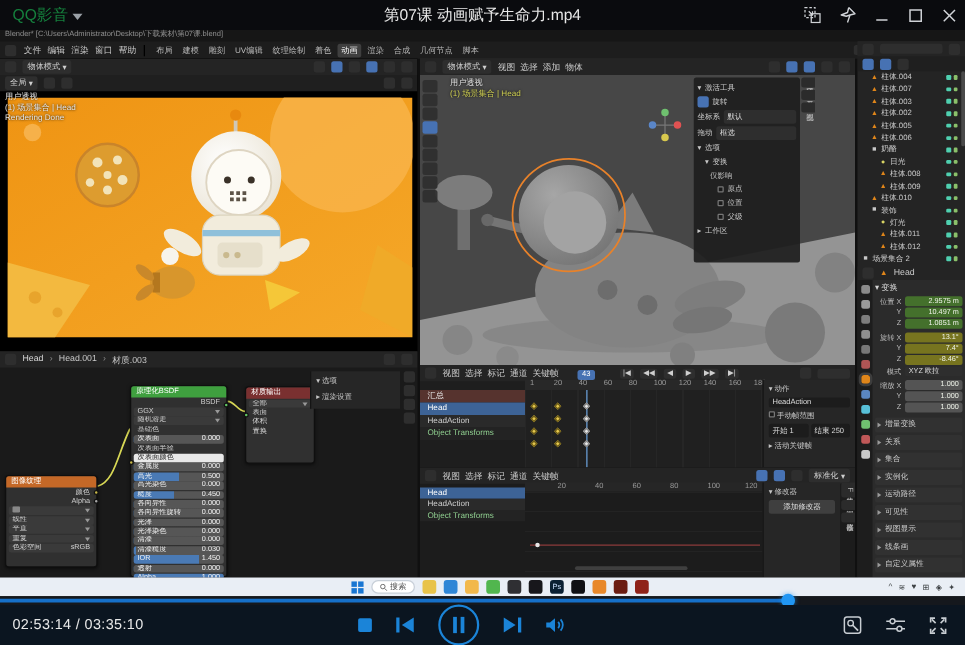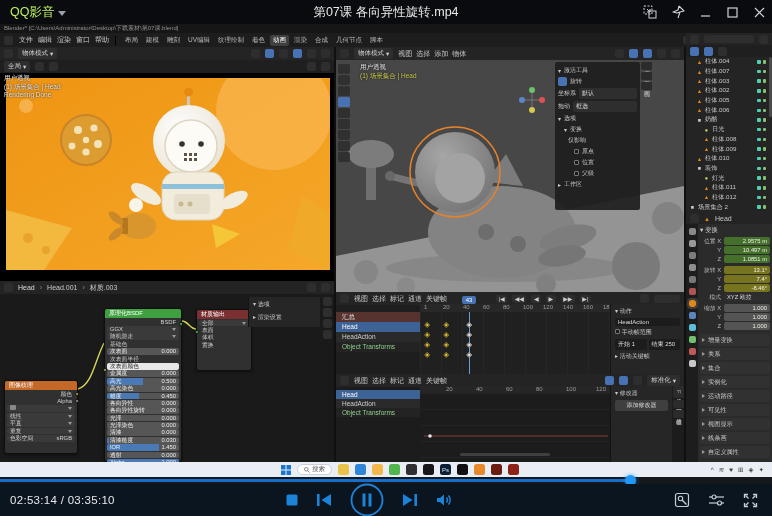--- a/index.html
+++ b/index.html
@@ -1,21 +1,21 @@
 <!DOCTYPE html>
 <html><head>
 <meta charset="utf-8">
 <style>
   html,body{margin:0;padding:0;background:#000;}
   *{box-sizing:border-box;font-family:"Liberation Sans","DejaVu Sans",sans-serif;}
   #app{position:relative;width:772px;height:516px;background:#000;overflow:hidden;}
 
   
   #titlebar{position:absolute;top:0;left:0;width:772px;height:24px;background:#0a0b0e;display:flex;align-items:center;}
-  #appmenu{display:flex;align-items:center;gap:4px;margin-left:10px;color:#bef264;font-size:12.5px;}
+  #appmenu{display:flex;align-items:center;gap:4px;margin-left:10px;color:#15803d;font-size:12.5px;}
   .chev{width:0;height:0;border-left:4px solid transparent;border-right:4px solid transparent;border-top:5px solid #9aa0a6;margin-top:2px;}
   #win-title{position:absolute;left:0;right:0;text-align:center;color:#e8e8e8;font-size:12.5px;pointer-events:none;}
   #tb-btns{position:absolute;right:6px;top:0;height:24px;display:flex;align-items:center;gap:14px;}
   #tb-btns svg{display:block;}
 
   
   #video{position:absolute;top:24px;left:0;width:772px;height:453px;background:#101010;}
   .bpanel{position:absolute;background:#1e1e1e;overflow:hidden;}
   .bhdr{position:absolute;left:0;right:0;top:0;height:13px;background:#242424;display:flex;align-items:center;gap:5px;padding:0 4px;color:#c4c4c4;font-size:7px;white-space:nowrap;}
   .chip{background:#2e2e2e;border-radius:2px;padding:1px 4px;color:#cfcfcf;font-size:6.5px;display:inline-flex;align-items:center;gap:2px;}
@@ -120,21 +120,21 @@
 </head>
 <body>
 
 <div id="app">
 
   <div id="titlebar">
     <div id="appmenu">
       <span>QQ影音</span>
       <span class="chev"></span>
     </div>
-    <div id="win-title">第07课 各向异性旋转.mp4</div>
+    <div id="win-title">第07课 动画赋予生命力.mp4</div>
     <div id="tb-btns">
       <span class="ctl">
           <svg width="14" height="14" viewBox="0 0 14 14">
             <rect x="1" y="1" width="8" height="8" fill="none" stroke="#cfd2d6" stroke-dasharray="2 1.5"></rect>
             <rect x="6" y="6" width="7" height="7" fill="none" stroke="#cfd2d6"></rect>
             <path d="M4 4 l3 3 M7 4 v3 h-3" stroke="#cfd2d6" fill="none"></path>
           </svg>
           <span></span>
         </span>
       <span class="ctl">

